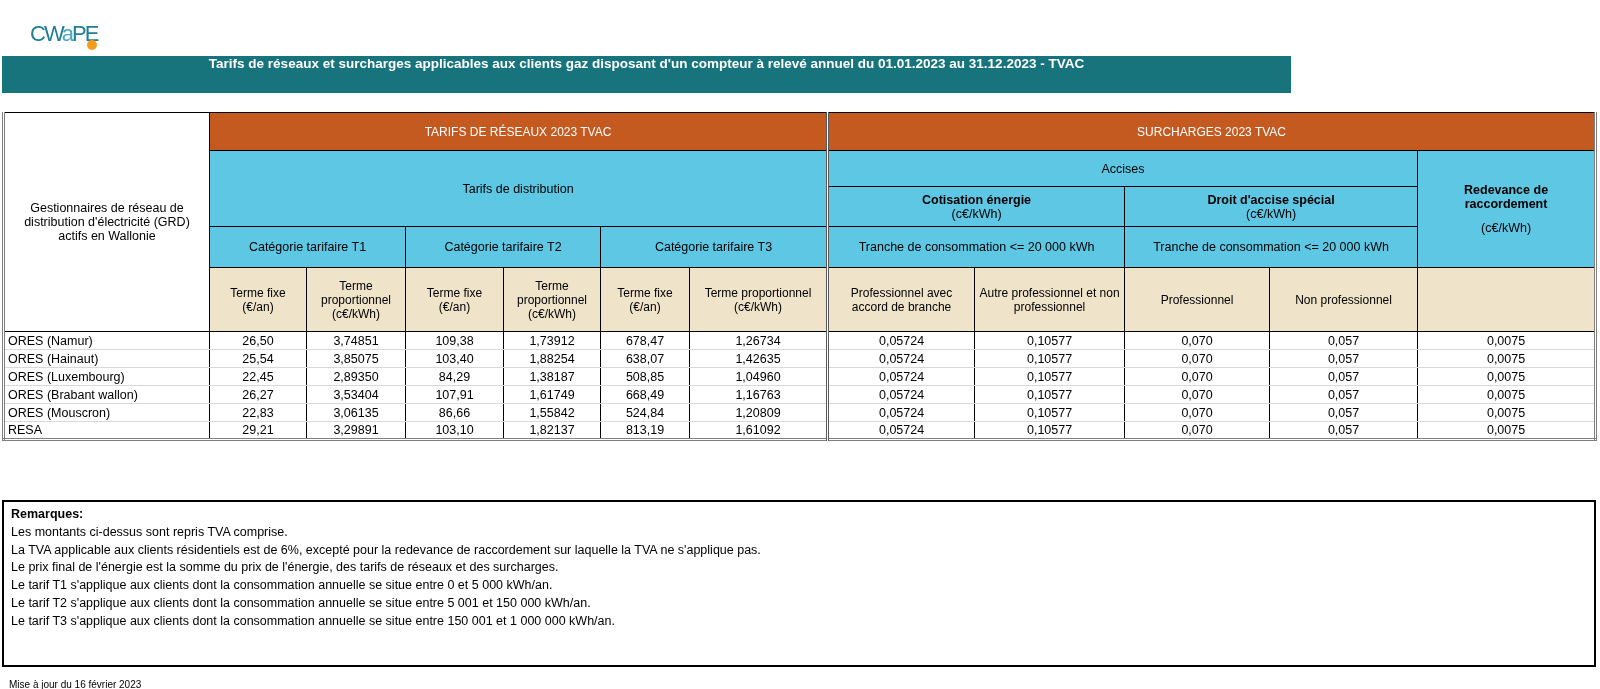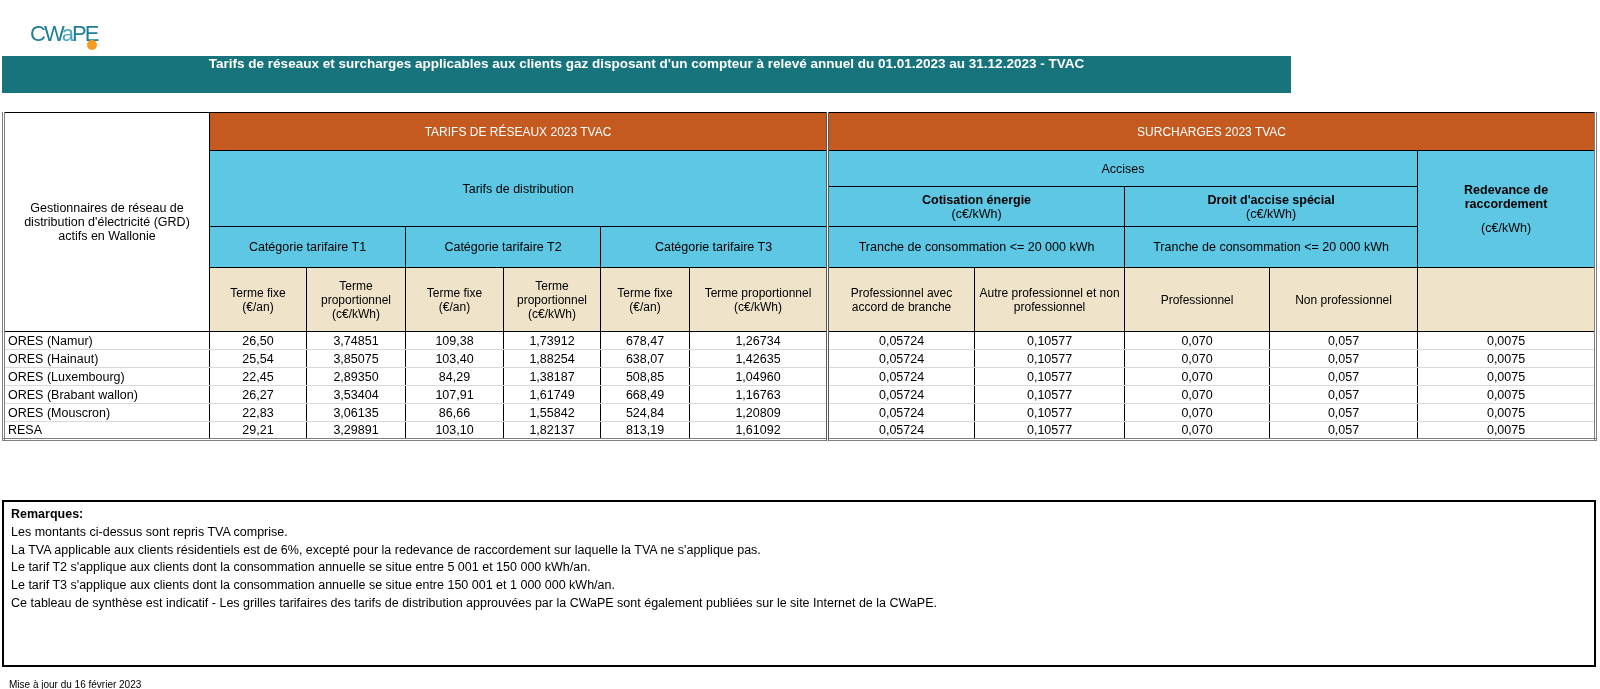--- a/index.html
+++ b/index.html
@@ -228,18 +228,19 @@
     <td>0,057</td>
     <td>0,0075</td>
   </tr>
 </tbody>
   </table>
 
 <div class="remarks">
   <div class="rtitle">Remarques:</div>
   <div>Les montants ci-dessus sont repris TVA comprise.</div>
   <div>La TVA applicable aux clients résidentiels est de 6%, excepté pour la redevance de raccordement sur laquelle la TVA ne s'applique pas.</div>
+  <div>Le prix final de l'énergie est la somme du prix de l'énergie, des tarifs de réseaux et des surcharges.</div>
+  <div>Le tarif T1 s'applique aux clients dont la consommation annuelle se situe entre  0 et 5 000 kWh/an.</div>
   <div>Le tarif T2 s'applique aux clients dont la consommation annuelle se situe entre 5 001 et 150 000 kWh/an.</div>
   <div>Le tarif T3 s'applique aux clients dont la consommation annuelle se situe entre 150 001 et 1 000 000 kWh/an.</div>
-  <div>Ce tableau de synthèse est indicatif - Les grilles tarifaires des tarifs de distribution approuvées par la CWaPE sont également publiées sur le site Internet de la CWaPE.</div>
 </div>
 
 <div class="updated">Mise à jour du 16 février 2023</div>
 
 </body></html>

